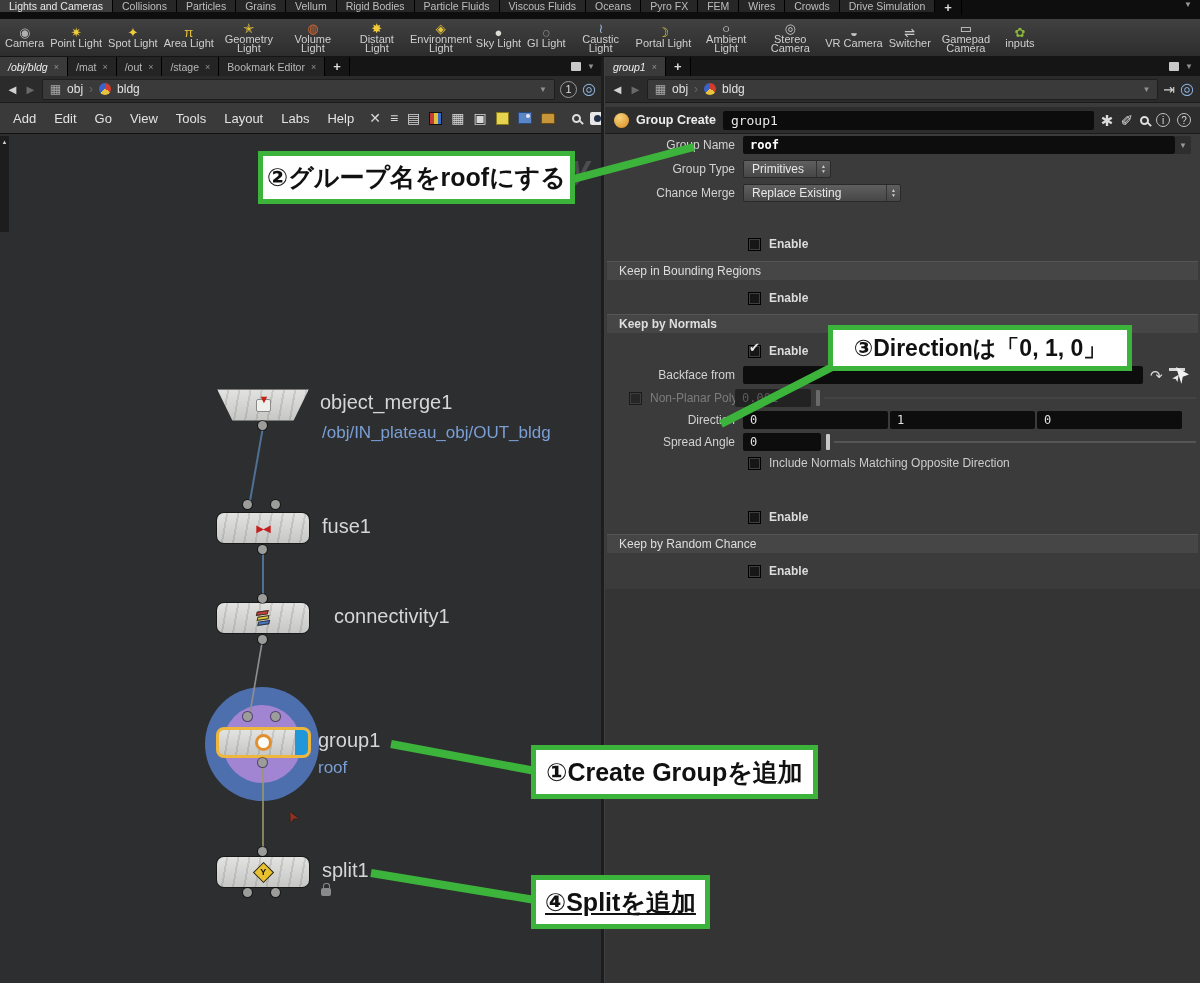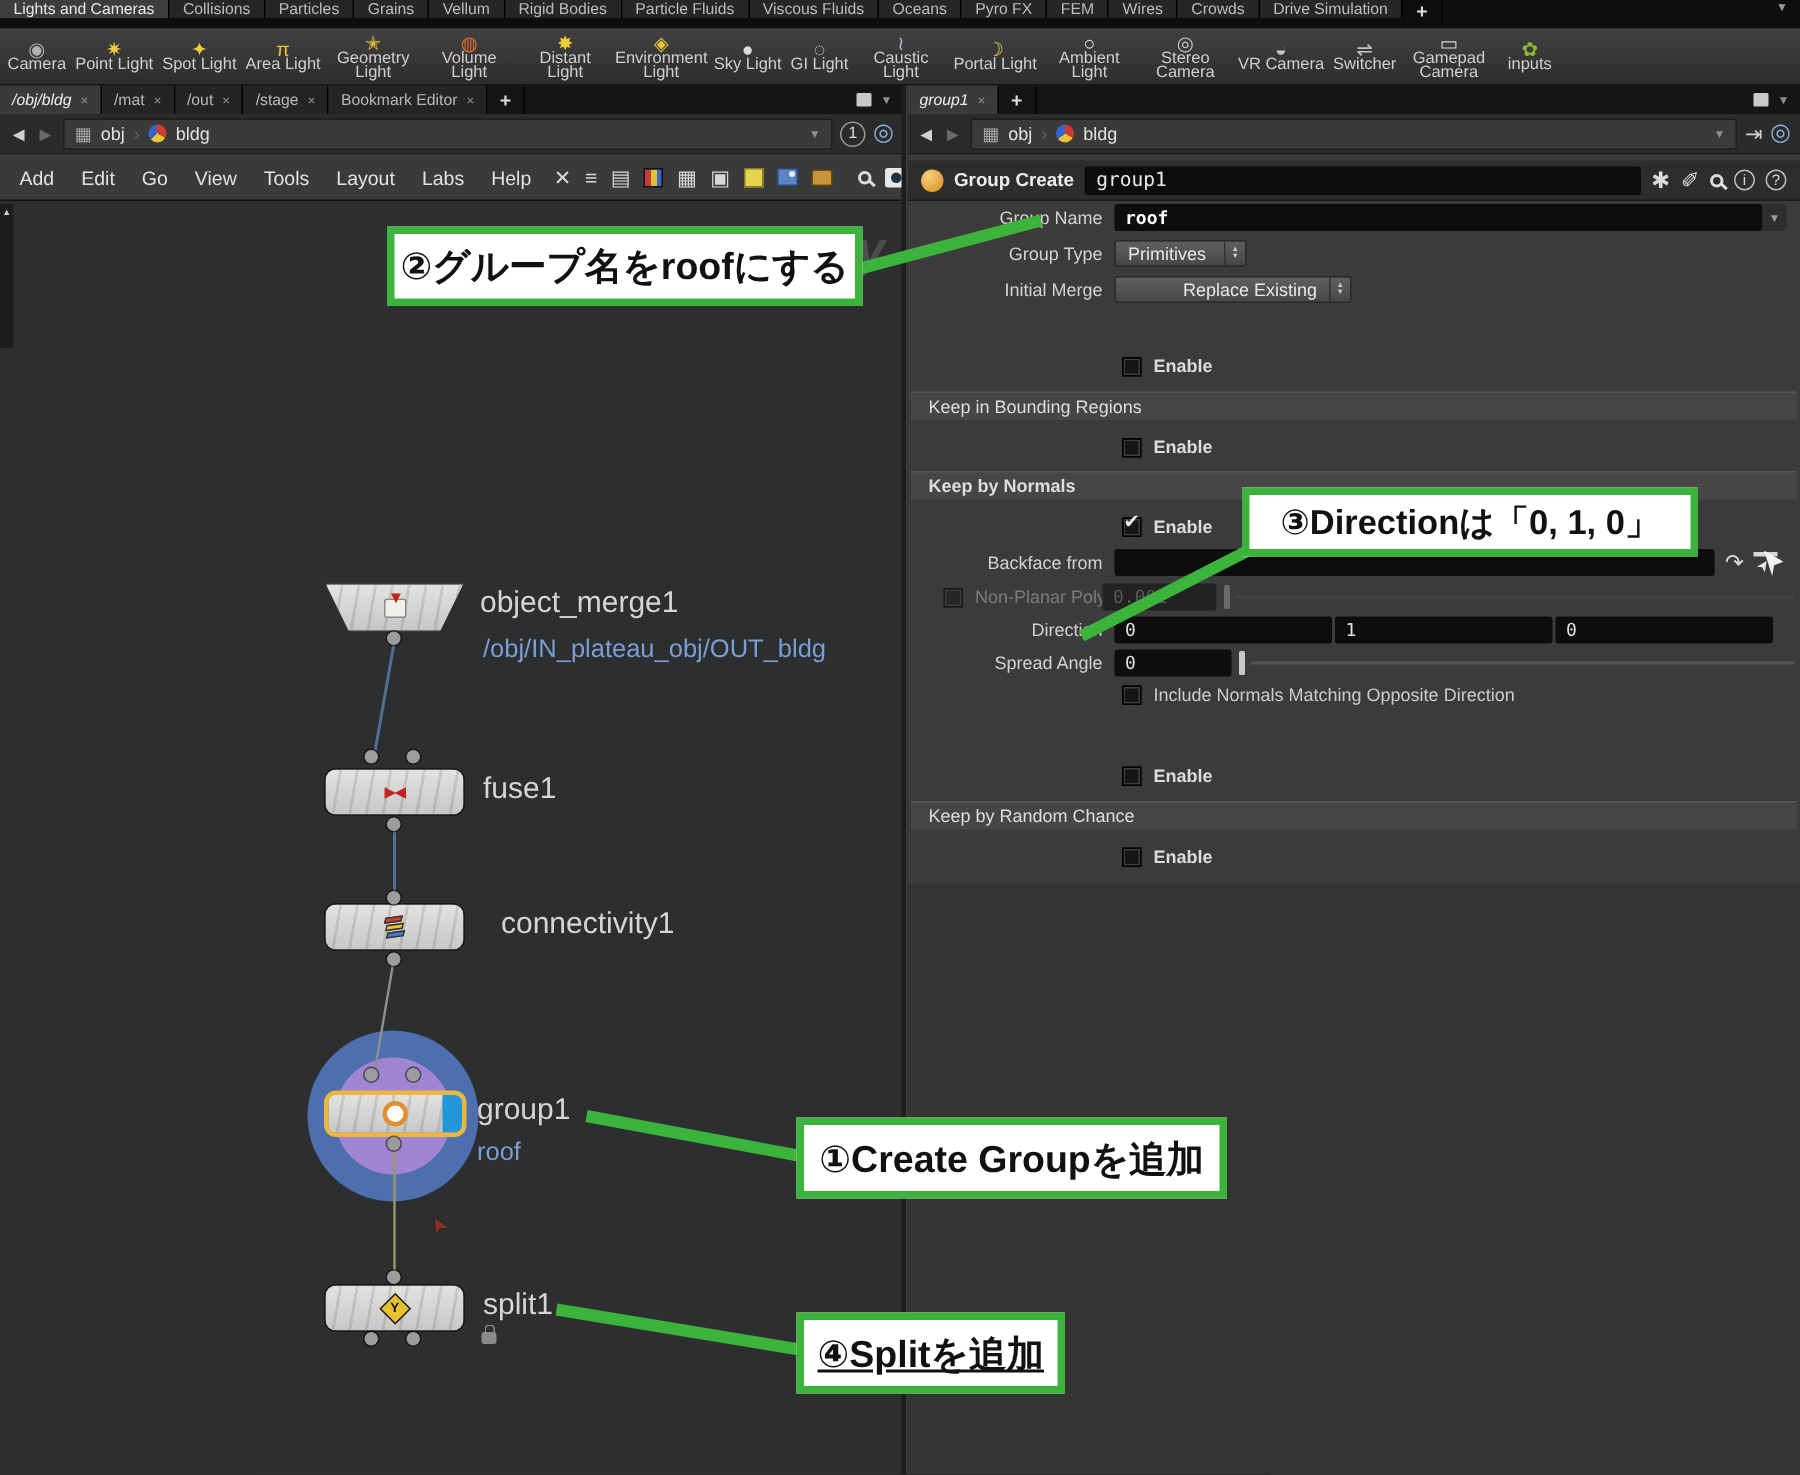--- a/index.html
+++ b/index.html
@@ -446,22 +446,22 @@
       <div class="dropdown" style="width:88px;">
         <span class="dtxt">Primitives</span>
         <span class="spin">
             <span>▲</span>
             <span>▼</span>
           </span>
       </div>
     </div>
 
     <div class="prow" style="top:79px;">
-      <span class="plabel">Initial Merge</span>
-      <div class="dropdown" style="width:158px;text-align:right;">
+      <span class="plabel">Chance Merge</span>
+      <div class="dropdown" style="width:158px;">
         <span class="dtxt">Replace Existing</span>
         <span class="spin">
             <span>▲</span>
             <span>▼</span>
           </span>
       </div>
     </div>
 
     <div class="prow" style="top:130px;">
       <span class="plabel"></span>

